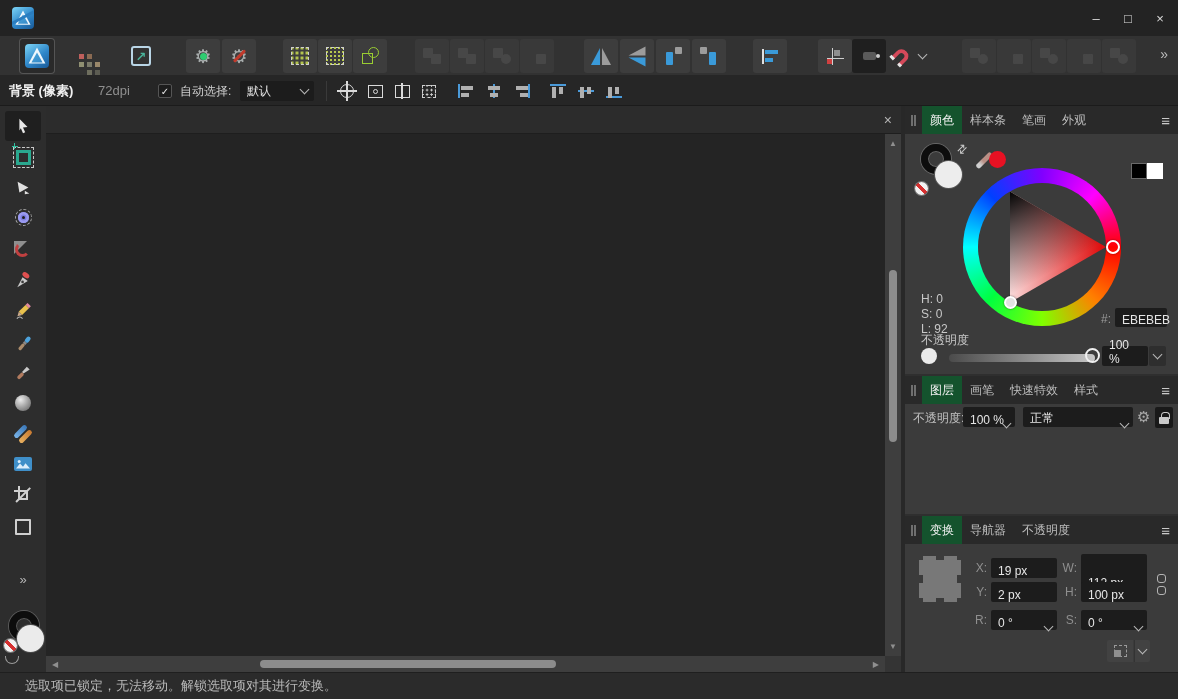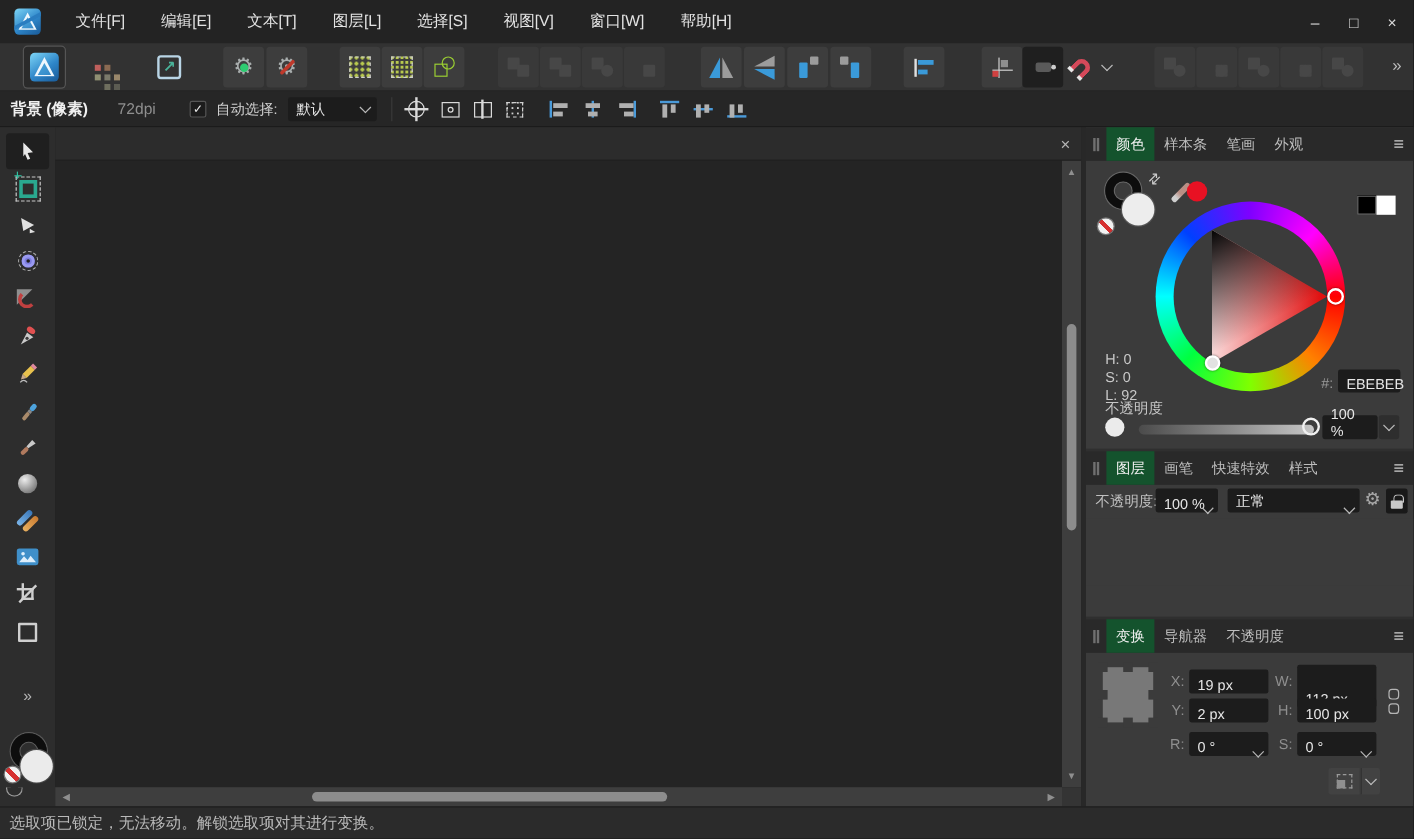--- a/index.html
+++ b/index.html
@@ -205,43 +205,33 @@
   .tlabel{position:absolute;width:20px;text-align:right;font-size:12px;color:#8f8f8f;line-height:20px}
   .chain{position:absolute;left:252px;top:58px;display:flex;flex-direction:column;gap:3px;align-items:center}
   .chain i{width:9px;height:9px;border:1.6px solid #b5b5b5;border-radius:3px}
   .tfbtn{position:absolute;left:202px;top:124px;width:26px;height:22px;background:#424242;border-radius:2px 0 0 2px;display:flex;align-items:center;justify-content:center}
   .tfbtn .dsq{position:relative;width:13px;height:12px;border:1.2px dashed #9a9a9a}
   .tfbtn .dsq i{position:absolute;left:-1px;bottom:-1px;width:7px;height:7px;background:#8f8f8f}
   .tfchev{position:absolute;left:229px;top:124px;width:16px;height:22px;background:#424242;border-radius:0 2px 2px 0;display:flex;align-items:center;justify-content:center;border-left:1px solid #333}
 
   
   .statusbar{position:absolute;left:0;bottom:0;width:100%;height:27px;background:#2b2b2b;border-top:1px solid #1f1f1f}
-  .statusbar span{display:block;padding-left:8px;line-height:26px;font-size:13px;color:#b9b9b9}
+  .statusbar span{display:block;padding-left:25px;line-height:26px;font-size:13px;color:#b9b9b9}
 </style>
 </head>
 <body>
 
 <div class="app">
 
   <div class="titlebar">
     <div class="logo">
         <span class="lt1"></span>
         <span class="lt2"></span>
         <span class="lt3"></span>
       </div>
-    <div class="menubar">
-      <span class="menu-item">文件[F]</span>
-      <span class="menu-item">编辑[E]</span>
-      <span class="menu-item">文本[T]</span>
-      <span class="menu-item">图层[L]</span>
-      <span class="menu-item">选择[S]</span>
-      <span class="menu-item">视图[V]</span>
-      <span class="menu-item">窗口[W]</span>
-      <span class="menu-item">帮助[H]</span>
-    </div>
     <div class="winctl">
       <span class="winbtn">–</span>
       <span class="winbtn">□</span>
       <span class="winbtn">×</span>
     </div>
   </div>
 
   <div class="toolbar">
     <div class="tb active" style="left:20px">
         <span class="persona-logo">

